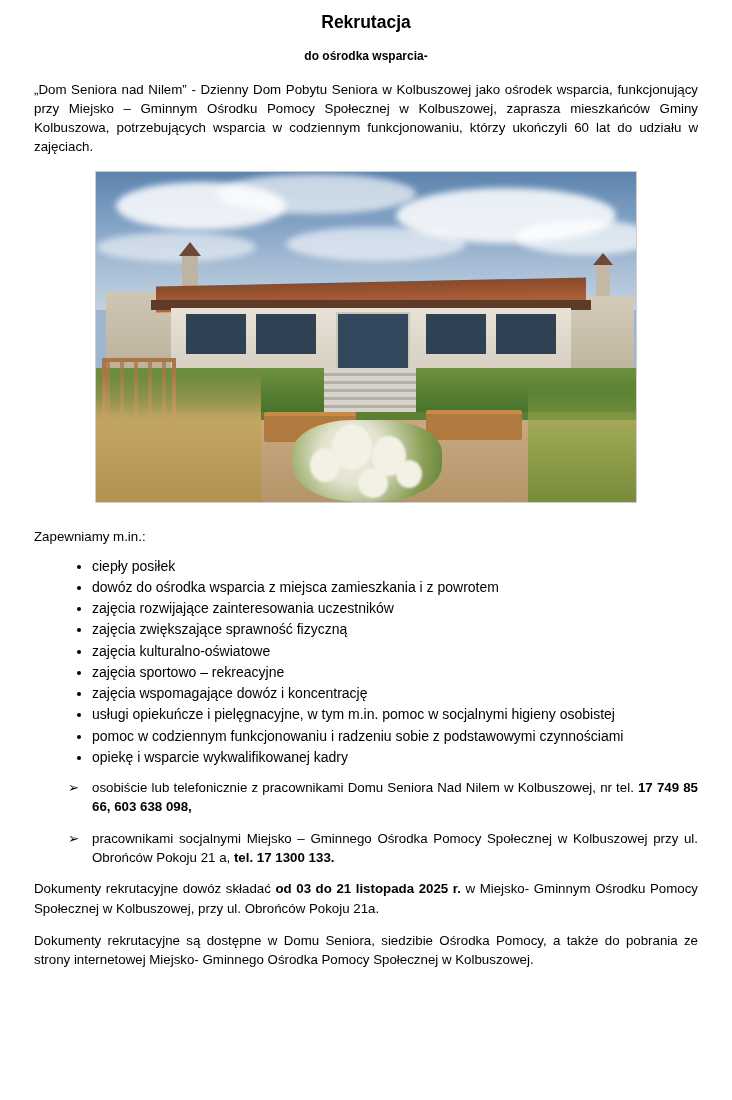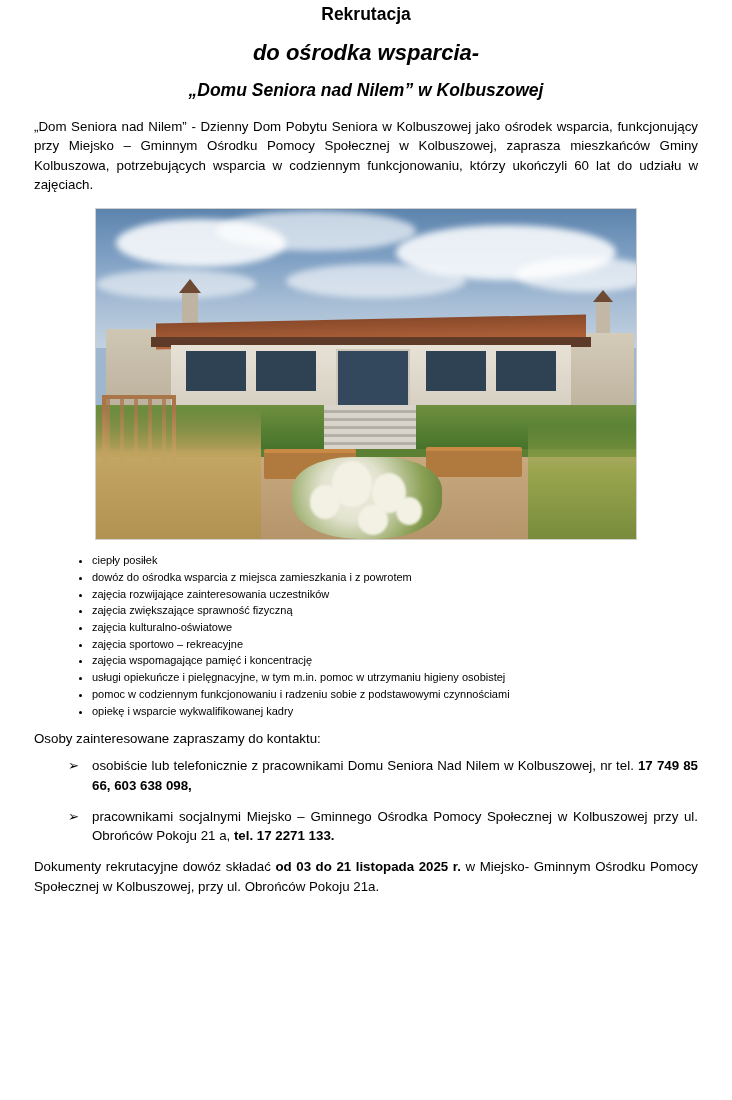--- a/index.html
+++ b/index.html
@@ -11,35 +11,35 @@
     width: 732px;
     height: 1100px;
     font-family: "Liberation Sans", sans-serif;
     color: #000000;
     overflow: hidden;
   }
   .page {
     width: 732px;
     height: 860px;
     box-sizing: border-box;
-    padding: 2px 34px 0 34px;
+    padding: 10px 34px 0 34px;
     position: relative;
   }
   .title-block {
     text-align: center;
     margin-top: 4px;
   }
   .title-line {
     font-weight: bold;
     font-size: 17.5px;
     line-height: 1.0;
     margin-bottom: 18px;
   }
   .title-line.l1 { font-size: 17.5px; }
-  .title-line.l2 { font-size: 22px; font-style: italic; }
+  .title-line.l2 { font-size: 12px; }
   .title-line.l3 { font-size: 17.5px; font-style: italic; }
   .title-line.l4 { font-size: 17.5px; }
 
   .intro {
     margin-top: 14px;
     font-size: 13.3px;
     line-height: 1.45;
     text-align: justify;
   }
   .intro .ital { }
@@ -205,21 +205,21 @@
   .assure {
     margin-top: 26px;
     font-size: 13.3px;
   }
   ul.bullets {
     margin: 12px 0 0 0;
     padding-left: 58px;
     list-style: disc;
   }
   ul.bullets li {
-    font-size: 11px;
+    font-size: 14px;
     line-height: 1.52;
   }
   .contact-lead {
     margin-top: 12px;
     font-size: 13.3px;
   }
   ul.arrows {
     margin: 10px 0 0 0;
     padding-left: 58px;
     list-style: none;
@@ -246,21 +246,20 @@
   .para b { font-weight: bold; }
 </style>
 </head>
 <body>
 
 <div class="page">
 
   <div class="title-block">
     <div class="title-line l1">Rekrutacja</div>
     <div class="title-line l2">do ośrodka wsparcia-</div>
-    <div class="title-line l3">„Domu Seniora nad Nilem” w Kolbuszowej</div>
   </div>
 
   <p class="intro">
     <span class="ital">„Dom Seniora nad Nilem”</span><span> - Dzienny Dom Pobytu Seniora w Kolbuszowej jako ośrodek wsparcia, funkcjonujący przy Miejsko – Gminnym Ośrodku Pomocy Społecznej w Kolbuszowej, zaprasza </span><b>mieszkańców Gminy Kolbuszowa, potrzebujących wsparcia w codziennym funkcjonowaniu, którzy ukończyli 60 lat</b><span> do udziału w zajęciach.</span>
   </p>
 
   <div class="photo-wrap">
     <div class="photo">
       <div class="sky"></div>
       <div class="cloud c1"></div>
@@ -292,43 +291,46 @@
       <div class="grasses-r"></div>
       <div class="shrub"></div>
       <div class="flower f1"></div>
       <div class="flower f2"></div>
       <div class="flower f3"></div>
       <div class="flower f4"></div>
       <div class="flower f5"></div>
     </div>
   </div>
 
+  <div class="assure">Zapewniamy m.in.:</div>
 
   <ul class="bullets">
     <li>ciepły posiłek</li>
     <li>dowóz do ośrodka wsparcia z miejsca zamieszkania i z powrotem</li>
     <li>zajęcia rozwijające zainteresowania uczestników</li>
     <li>zajęcia zwiększające sprawność fizyczną</li>
     <li>zajęcia kulturalno-oświatowe</li>
     <li>zajęcia sportowo – rekreacyjne</li>
-    <li>zajęcia wspomagające pamięć i koncentrację</li>
-    <li>usługi opiekuńcze i pielęgnacyjne, w tym m.in. pomoc w utrzymaniu higieny osobistej</li>
+    <li>zajęcia wspomagające dowóz i koncentrację</li>
+    <li>usługi opiekuńcze i pielęgnacyjne, w tym m.in. pomoc w socjalnymi higieny osobistej</li>
     <li>pomoc w codziennym funkcjonowaniu i radzeniu sobie z podstawowymi czynnościami</li>
     <li>opiekę i wsparcie wykwalifikowanej kadry</li>
   </ul>
 
-  <div class="contact-lead">Osoby zainteresowane zapraszamy do kontaktu:</div>
 
   <ul class="arrows">
     <li>
       <span class="marker">➢</span><span>osobiście lub telefonicznie z pracownikami Domu Seniora Nad Nilem w Kolbuszowej, nr tel. </span><b>17 749 85 66, 603 638 098,</b>
     </li>
     <li>
-      <span class="marker">➢</span><span>pracownikami socjalnymi Miejsko – Gminnego Ośrodka Pomocy Społecznej w Kolbuszowej przy ul. Obrońców Pokoju 21 a, </span><b>tel. 17 2271 133.</b>
+      <span class="marker">➢</span><span>pracownikami socjalnymi Miejsko – Gminnego Ośrodka Pomocy Społecznej w Kolbuszowej przy ul. Obrońców Pokoju 21 a, </span><b>tel. 17 1300 133.</b>
     </li>
   </ul>
 
   <p class="para">
     <span>Dokumenty rekrutacyjne dowóz składać </span><b>od 03 do 21 listopada 2025 r.</b><span> w Miejsko- Gminnym Ośrodku Pomocy Społecznej w Kolbuszowej, przy ul. Obrońców Pokoju 21a.</span>
   </p>
 
+  <p class="para">
+    <span>Dokumenty rekrutacyjne są dostępne w Domu Seniora, siedzibie Ośrodka Pomocy, a także do pobrania ze strony internetowej Miejsko- Gminnego Ośrodka Pomocy Społecznej w Kolbuszowej.</span>
+  </p>
 
 </div>
 
 </body></html>

